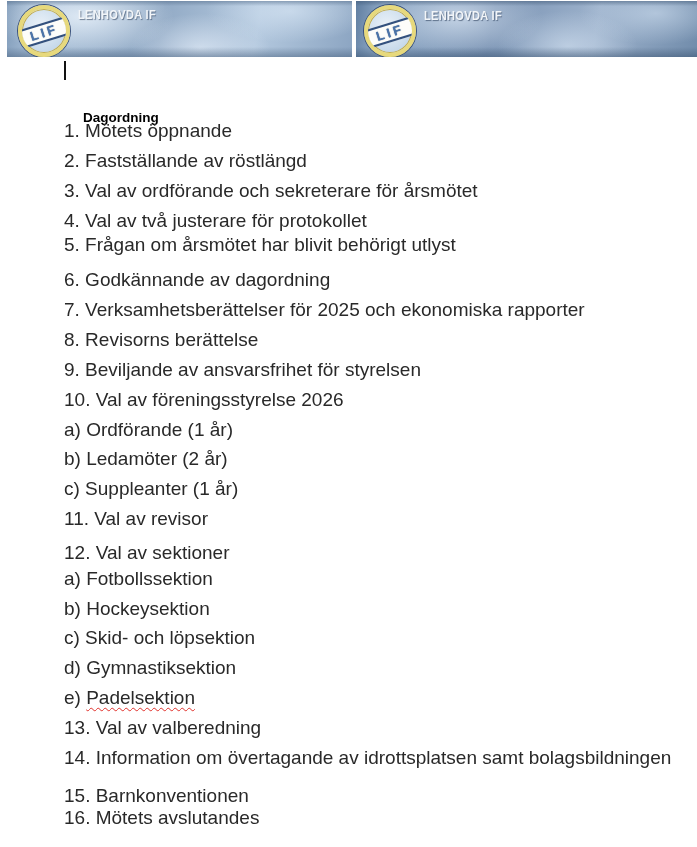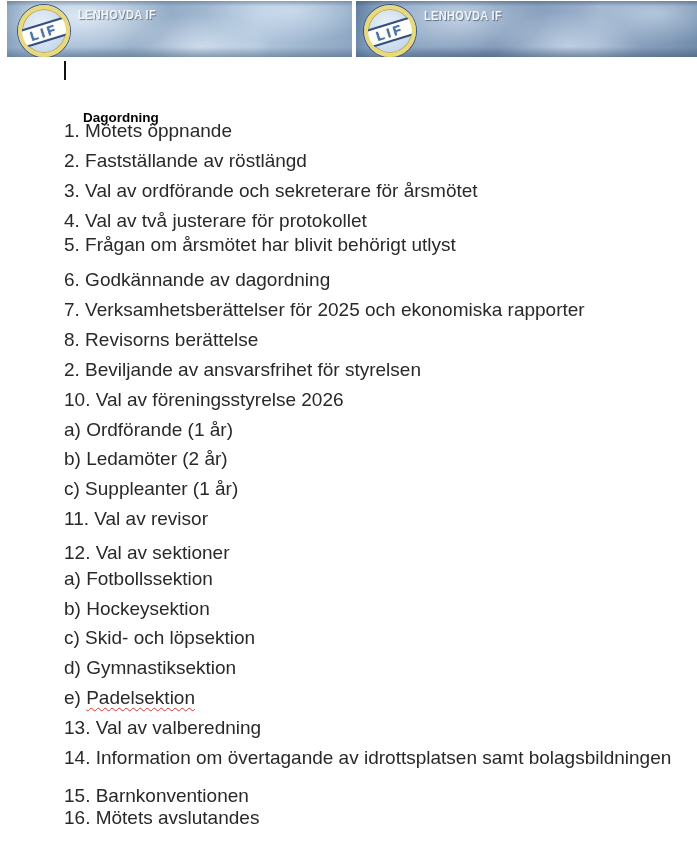--- a/index.html
+++ b/index.html
@@ -105,21 +105,21 @@
 
   <div id="agenda-list">
       <p class="line" style="top: 122px;">1. Mötets öppnande</p>
       <p class="line" style="top: 152px;">2. Fastställande av röstlängd</p>
       <p class="line" style="top: 182px;">3. Val av ordförande och sekreterare för årsmötet</p>
       <p class="line" style="top: 212px;">4. Val av två justerare för protokollet</p>
       <p class="line" style="top: 236px;">5. Frågan om årsmötet har blivit behörigt utlyst</p>
       <p class="line" style="top: 271px;">6. Godkännande av dagordning</p>
       <p class="line" style="top: 301px;">7. Verksamhetsberättelser för 2025 och ekonomiska rapporter</p>
       <p class="line" style="top: 331px;">8. Revisorns berättelse</p>
-      <p class="line" style="top: 361px;">2. Beviljande av ansvarsfrihet för styrelsen</p>
+      <p class="line" style="top: 361px;">9. Beviljande av ansvarsfrihet för styrelsen</p>
       <p class="line" style="top: 391px;">10. Val av föreningsstyrelse 2026</p>
       <p class="line" style="top: 421px;">a) Ordförande (1 år)</p>
       <p class="line" style="top: 450px;">b) Ledamöter (2 år)</p>
       <p class="line" style="top: 480px;">c) Suppleanter (1 år)</p>
       <p class="line" style="top: 510px;">11. Val av revisor</p>
       <p class="line" style="top: 544px;">12. Val av sektioner</p>
       <p class="line" style="top: 570px;">a) Fotbollssektion</p>
       <p class="line" style="top: 600px;">b) Hockeysektion</p>
       <p class="line" style="top: 629px;">c) Skid- och löpsektion</p>
       <p class="line" style="top: 659px; text-align: center;">d) Gymnastiksektion</p>

